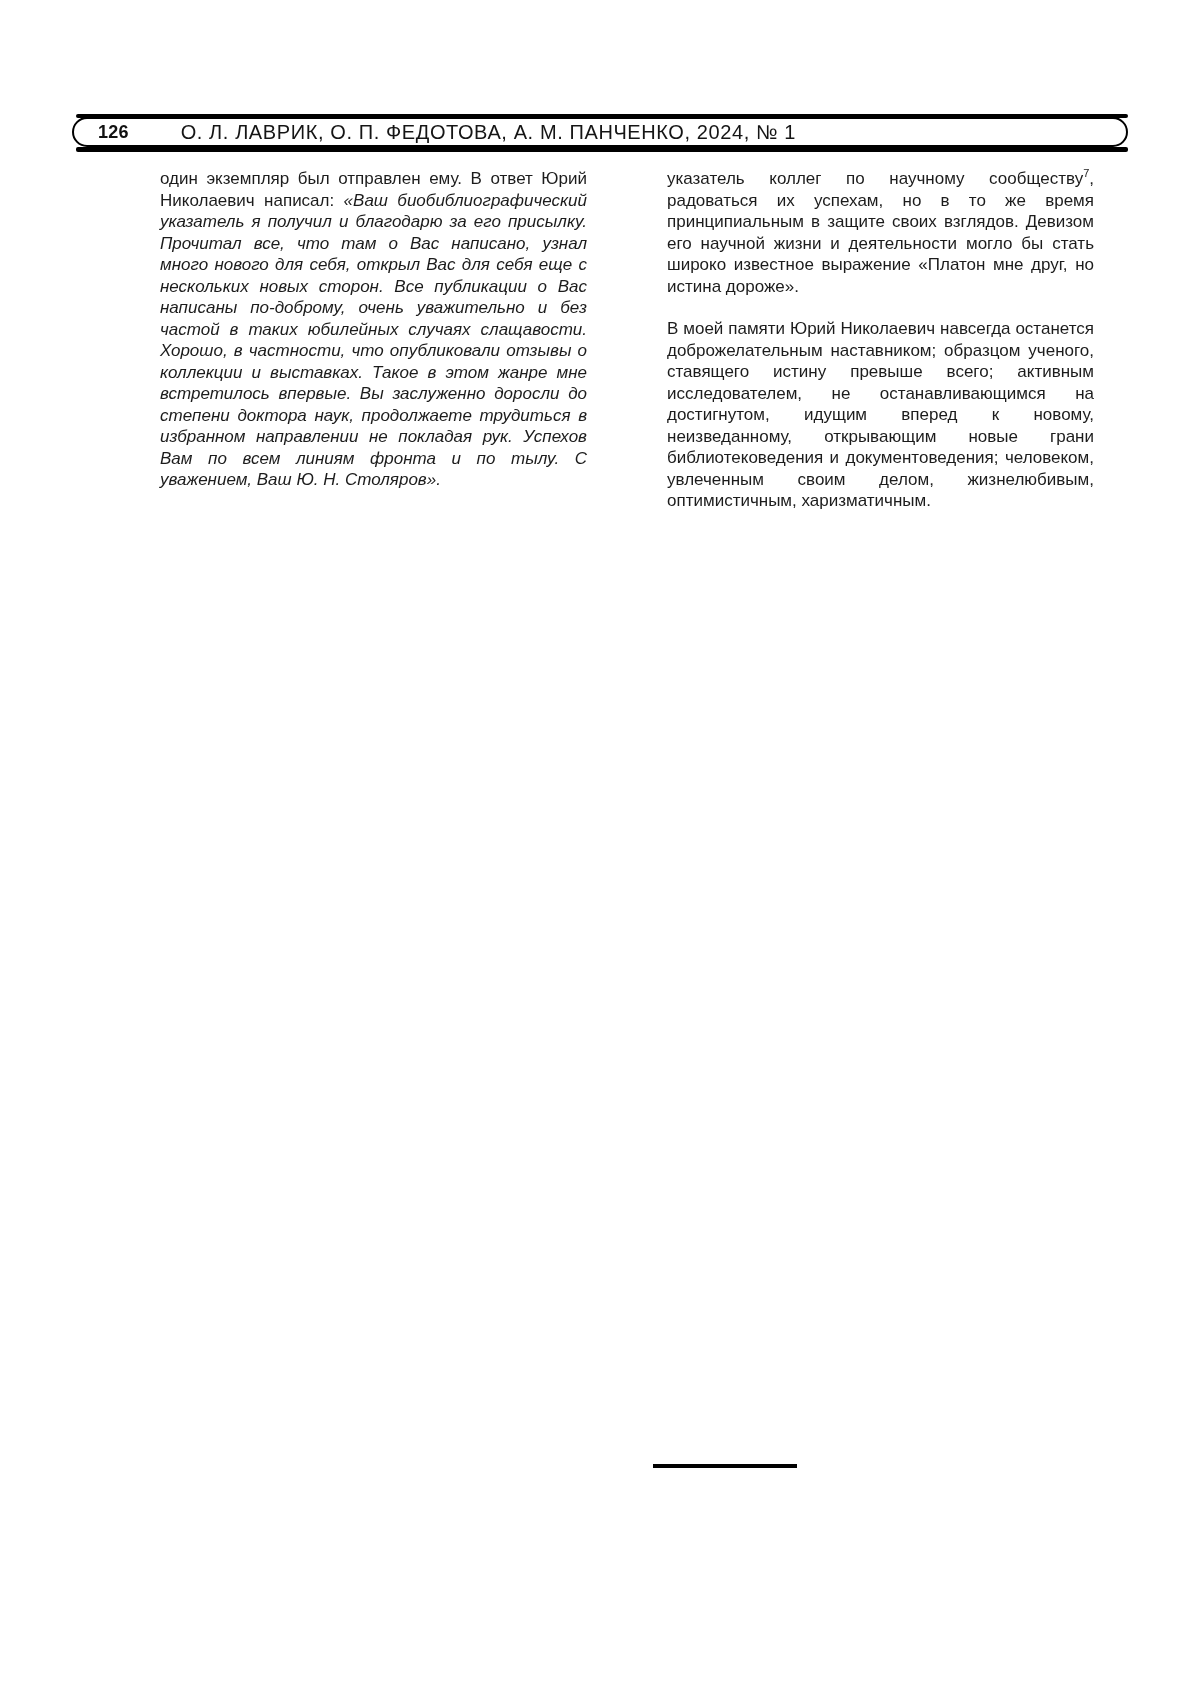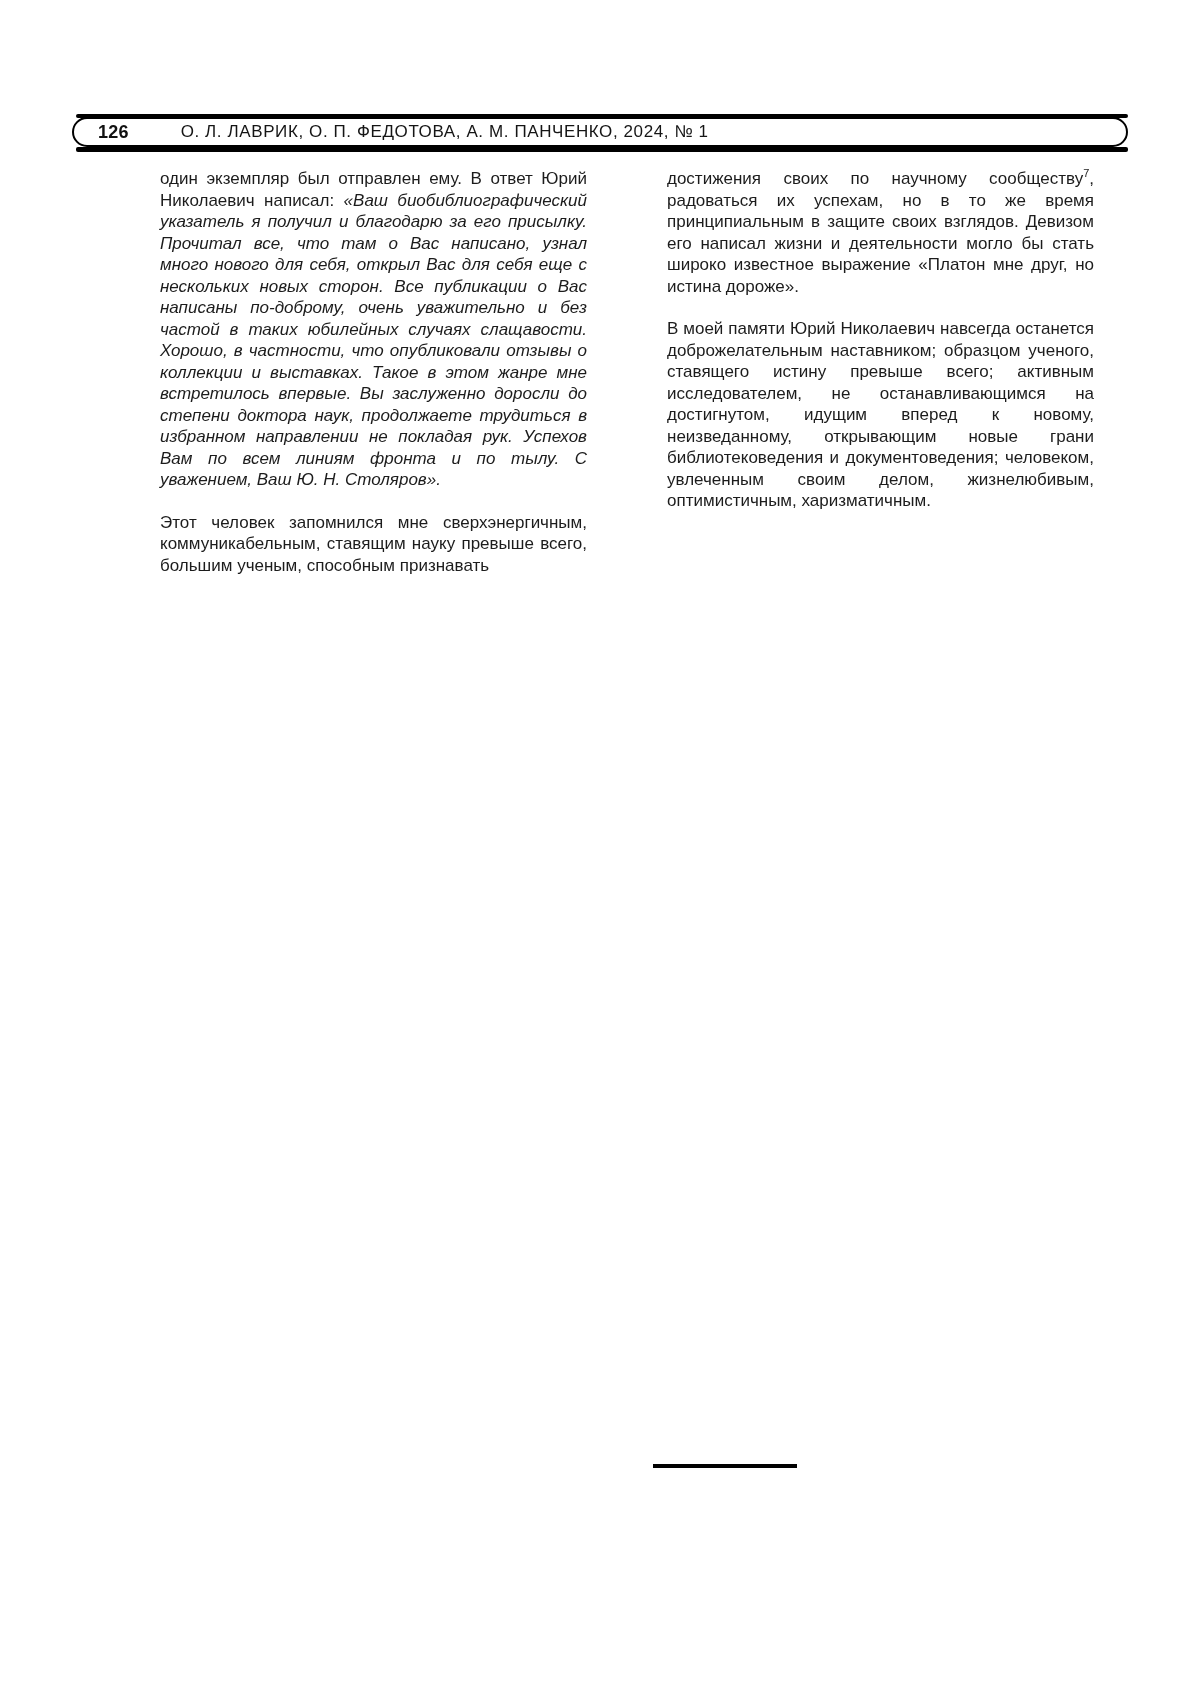--- a/index.html
+++ b/index.html
@@ -28,21 +28,21 @@
   .header-capsule{
     position:absolute;left:72px;top:117px;width:1056px;height:30px;
     border:2.5px solid var(--rule);border-radius:16px;
     display:flex;align-items:center;background:var(--background);
   }
   .page-number{
     font-weight:bold;font-size:18px;letter-spacing:0.2px;
     padding-left:24px;color:#111;
   }
   .running-title{
-    font-size:17px;letter-spacing:0.6px;color:#151515;
+    font-size:20px;letter-spacing:0.6px;color:#151515;
     margin-left:52px;white-space:nowrap;
   }
   .header-rule-bottom{
     position:absolute;left:76px;top:147px;width:1052px;height:5px;
     background:var(--rule);border-radius:2px;
   }
 
   
   .content-columns{
     position:absolute;left:160px;top:168px;width:934px;
@@ -85,24 +85,23 @@
     <div class="header-capsule">
       <span class="page-number">126</span>
       <span class="running-title">О. Л. ЛАВРИК, О. П. ФЕДОТОВА, А. М. ПАНЧЕНКО, 2024, № 1</span>
     </div>
     <div class="header-rule-bottom"></div>
   </div>
 
   <div class="content-columns">
     <div class="col">
         <p class="para"><span>один экземпляр был отправлен ему. В ответ Юрий Николаевич написал: </span><em>«Ваш биобиблиографический указатель я получил и благодарю за его присылку. Прочитал все, что там о Вас написано, узнал много нового для себя, открыл Вас для себя еще с нескольких новых сторон. Все публикации о Вас написаны по-доброму, очень уважительно и без частой в таких юбилейных случаях слащавости. Хорошо, в частности, что опубликовали отзывы о коллекции и выставках. Такое в этом жанре мне встретилось впервые. Вы заслуженно доросли до степени доктора наук, продолжаете трудиться в избранном направлении не покладая рук. Успехов Вам по всем линиям фронта и по тылу. С уважением, Ваш Ю. Н. Столяров».</em></p>
-        <p class="para"><span>Этот человек запомнился мне сверхэнергичным, коммуникабельным, ставящим науку превыше всего, большим ученым, способным признавать</span></p>
       </div>
     <div class="col">
-        <p class="para"><span>достижения своих по научному сообществу</span><sup>7</sup><span>, радоваться их успехам, но в то же время принципиальным в защите своих взглядов. Девизом его написал жизни и деятельности могло бы стать широко известное выражение «Платон мне друг, но истина дороже».</span></p>
+        <p class="para"><span>указатель коллег по научному сообществу</span><sup>7</sup><span>, радоваться их успехам, но в то же время принципиальным в защите своих взглядов. Девизом его научной жизни и деятельности могло бы стать широко известное выражение «Платон мне друг, но истина дороже».</span></p>
         <p class="para"><span>В моей памяти Юрий Николаевич навсегда останется доброжелательным наставником; образцом ученого, ставящего истину превыше всего; активным исследователем, не останавливающимся на достигнутом, идущим вперед к новому, неизведанному, открывающим новые грани библиотековедения и документоведения; человеком, увлеченным своим делом, жизнелюбивым, оптимистичным, харизматичным.</span></p>
       </div>
   </div>
 
   <div class="footnote">
     <div class="footnote-rule"></div>
   </div>
 
 </div>
 

